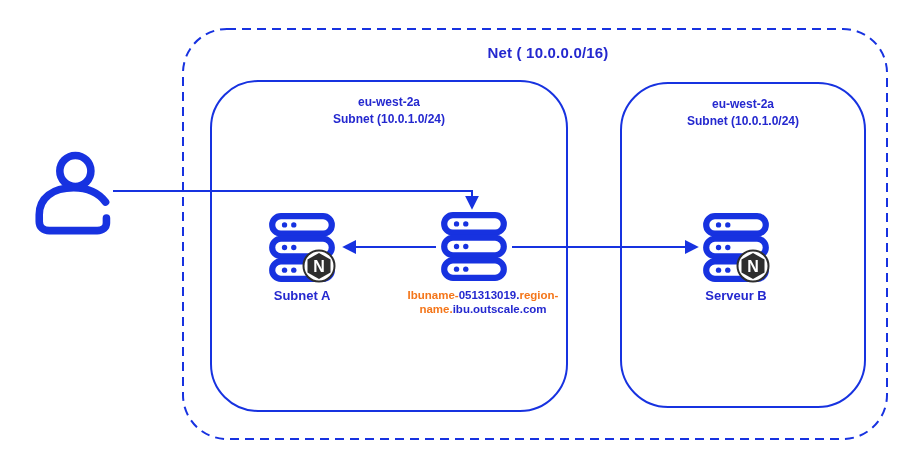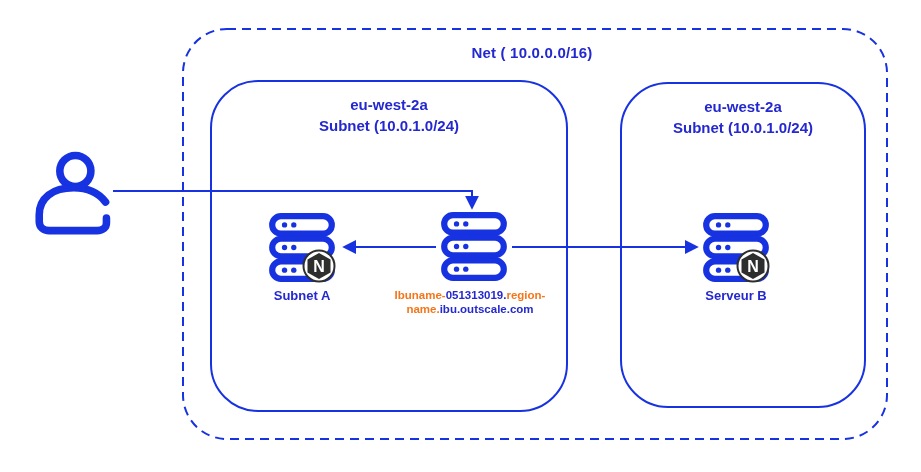--- a/index.html
+++ b/index.html
@@ -13,32 +13,32 @@
     position:relative;width:921px;height:472px;background:#fff;
     font-family:"Liberation Sans",sans-serif;overflow:hidden;
   }
   
   .overlay{position:absolute;left:0;top:0;width:921px;height:472px;pointer-events:none;}
   .overlay .net-rect{fill:none;stroke:var(--blue);stroke-width:2;stroke-dasharray:9 6;}
   .overlay .flow{fill:none;stroke:var(--blue);stroke-width:2;}
   .overlay .head{fill:var(--blue);}
 
   .net-title{
-    position:absolute;left:180px;top:44px;width:704px;text-align:center;
+    position:absolute;left:196px;top:44px;width:704px;text-align:center;
     color:var(--text-blue);font-weight:bold;font-size:15px;letter-spacing:.2px;
   }
   .subnet-box{
     position:absolute;border:2px solid var(--blue);box-sizing:border-box;
     border-radius:48px;background:transparent;
   }
   .subnet-left{left:210px;top:80px;width:358px;height:332px;}
   .subnet-right{left:620px;top:82px;width:246px;height:326px;}
   .subnet-title{
     position:absolute;left:0;top:12px;width:100%;text-align:center;
-    color:var(--text-blue);font-weight:bold;font-size:15px;line-height:1.4;
+    color:var(--text-blue);font-weight:bold;font-size:12px;line-height:1.4;
   }
 
   .user-figure{position:absolute;left:30px;top:146px;width:84px;height:92px;}
   .user-figure .stroke{fill:none;stroke:var(--blue);stroke-width:9;stroke-linecap:round;stroke-linejoin:round;}
 
   .server{position:absolute;width:76px;height:74px;}
   .server-a{left:264px;top:210px;}
   .server-lb{left:436px;top:209px;}
   .server-b{left:698px;top:210px;}
   .rack{width:76px;height:74px;display:block;}
@@ -46,21 +46,21 @@
   .rack .dot{fill:var(--blue);}
   .badge{position:absolute;left:37px;top:38px;width:36px;height:36px;}
   .badge .ring{fill:#fff;stroke:var(--badge-dark);stroke-width:2;}
   .badge .hex{fill:var(--badge-dark);}
   .badge .letter{fill:#fff;font-family:"Liberation Sans",sans-serif;font-weight:bold;font-size:16px;text-anchor:middle;}
   .server-label{
     position:absolute;top:78px;left:50%;transform:translateX(-50%);
     white-space:nowrap;color:var(--text-blue);font-weight:bold;font-size:13px;
   }
   .lb-hostname{
-    position:absolute;left:373px;top:288px;width:194px;text-align:center;
+    position:absolute;left:386px;top:288px;width:194px;text-align:center;
     font-weight:bold;font-size:11.5px;line-height:1.25;
   }
   .host-orange{color:var(--orange);}
   .host-blue{color:var(--text-blue);}
 </style>
 </head>
 <body>
 
 <div class="canvas">
 

